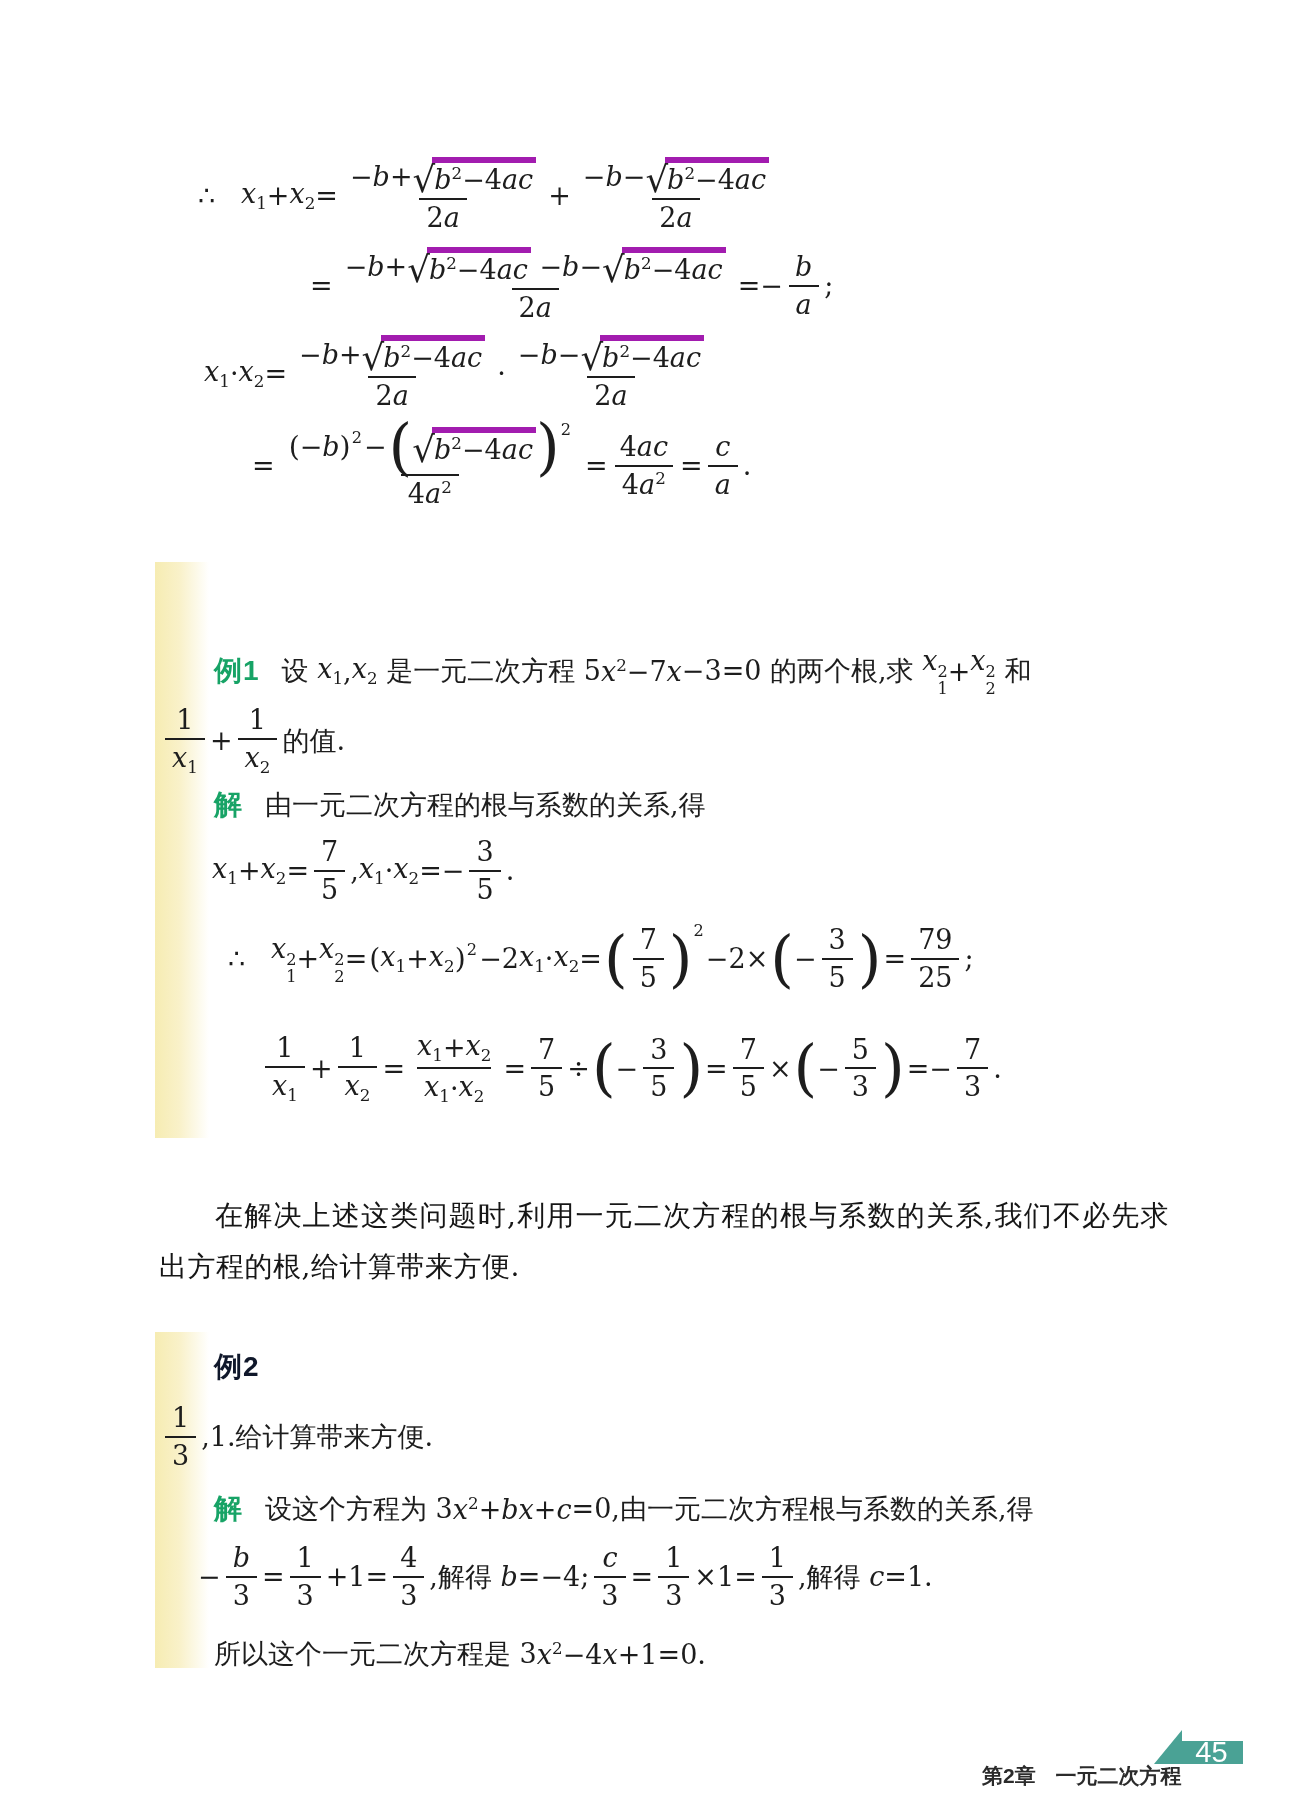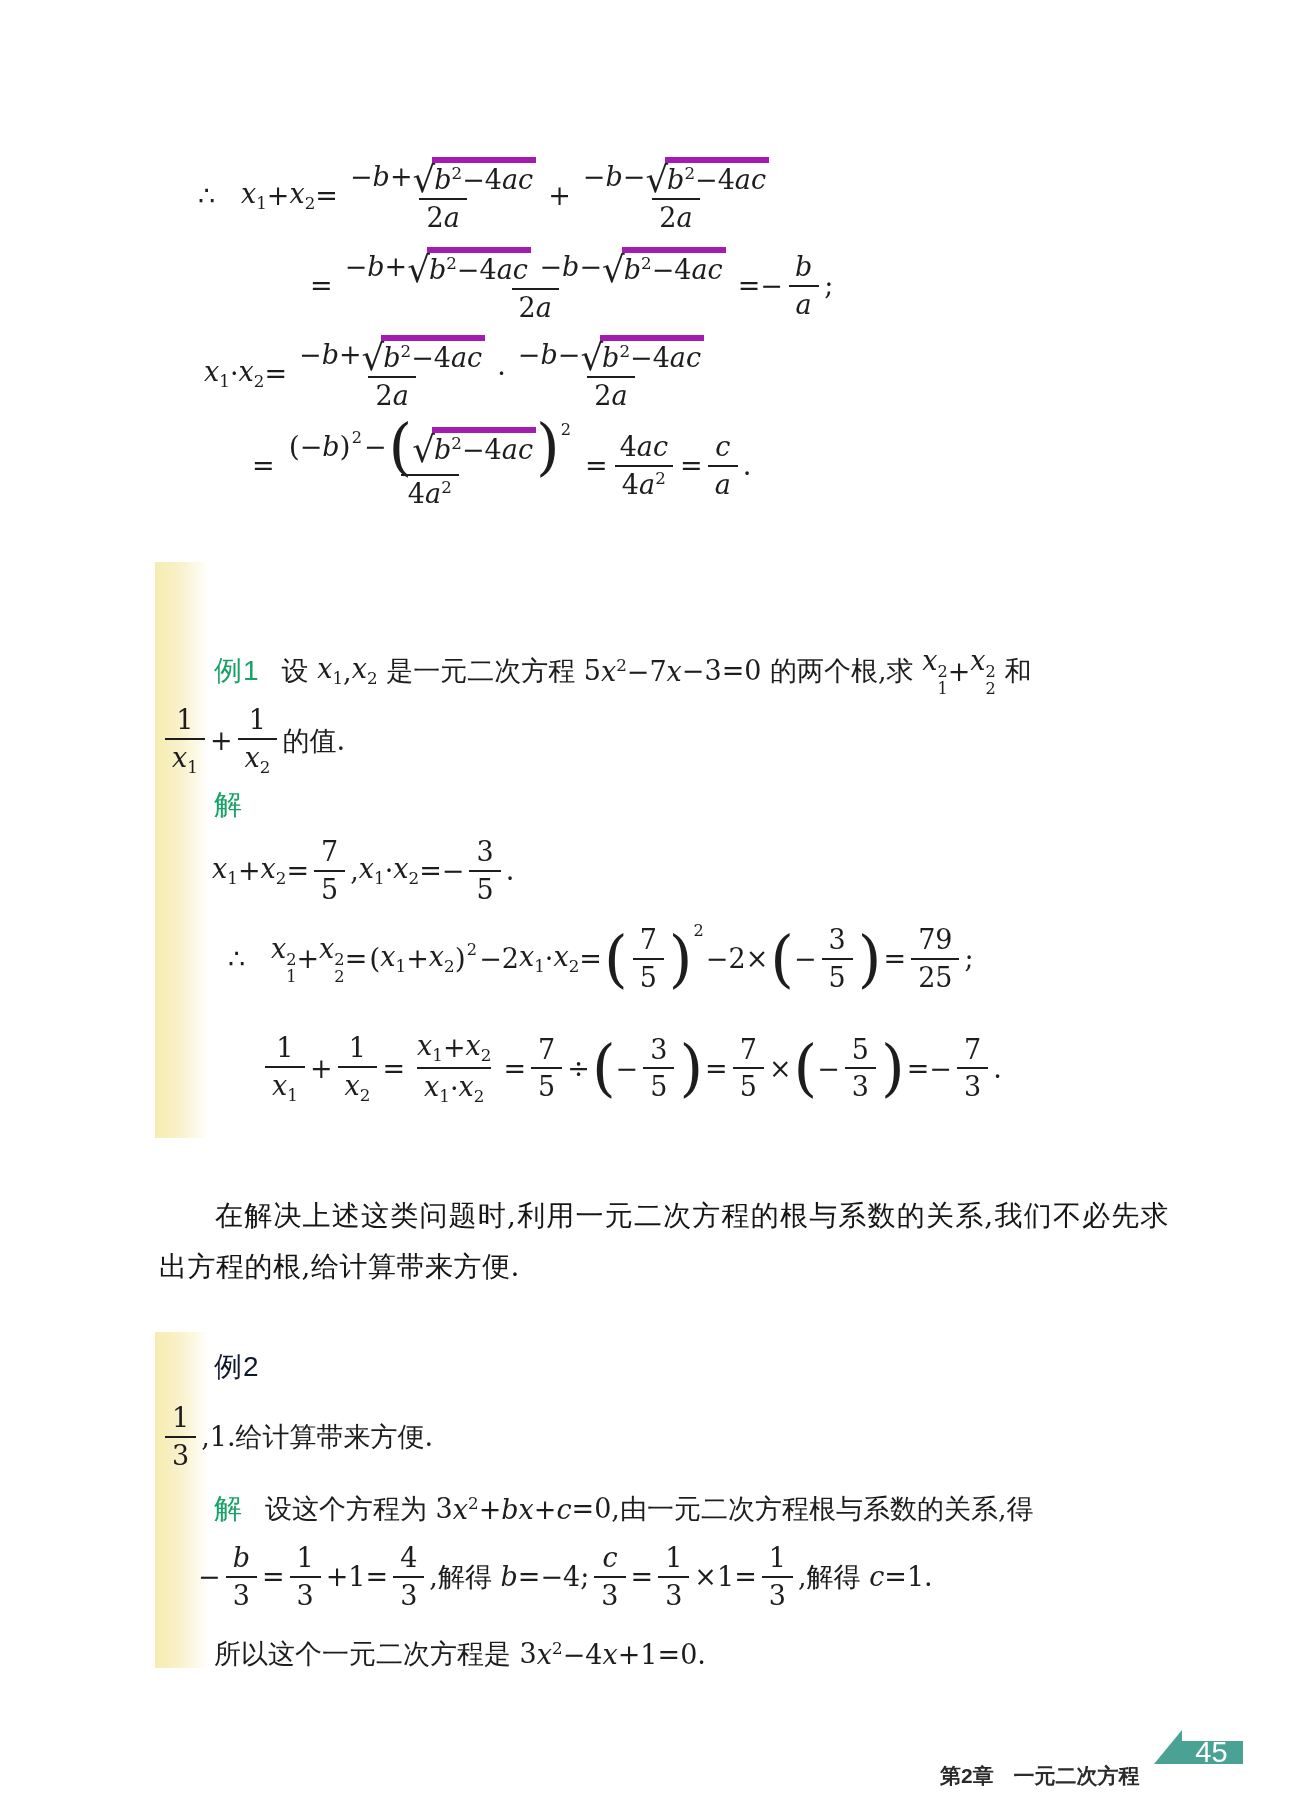--- a/index.html
+++ b/index.html
@@ -23,28 +23,28 @@
   .msqrt{display:inline-flex;align-items:flex-end;}
   .mrad{font-size:1.32em;line-height:1;margin-right:-3px;transform:translateY(1px);}
   .mradicand{display:inline-flex;align-items:center;border-top:6px solid #a21caf;
              padding:0 3px 0 2px;white-space:pre;}
   .mpar{display:inline-flex;align-items:center;margin:0 2px;}
   .mparen{font-size:1.05em;}
   .mpar.big .mparen{font-size:2.25em;line-height:0.85;transform:scaleY(1.03);font-weight:200;}
   .mparbody{display:inline-flex;align-items:center;white-space:pre;}
   .mparsup{font-size:0.60em;align-self:flex-start;line-height:1.1;margin-left:1px;}
   
-  .ex-label{font-family:"Liberation Sans","DejaVu Sans",sans-serif;font-weight:normal;
+  .ex-label{font-family:"Liberation Sans","DejaVu Sans",sans-serif;font-weight:bold;
             font-size:28px;margin-right:22px;letter-spacing:1px;}
   .band{position:absolute;left:155px;width:54px;
         background:linear-gradient(to right,#f6ecb2 0%,#f9f1c9 45%,rgba(255,255,255,0) 100%);}
   .body-para{position:absolute;left:148px;width:1010px;margin:11px;font-size:28px;line-height:1.82;
              text-indent:2em;text-align:justify;color:#161616;letter-spacing:0.5px;}
   
-  .footer-chapter{position:absolute;left:940px;top:1762px;font-size:21px;font-weight:bold;
+  .footer-chapter{position:absolute;left:982px;top:1762px;font-size:21px;font-weight:bold;
                   color:#2b2b2b;font-family:"Liberation Sans","DejaVu Sans",sans-serif;}
   .ft-title{margin-left:14px;}
   .page-badge{position:absolute;left:1180px;top:1741px;width:63px;height:23px;
               display:flex;align-items:center;justify-content:center;}
   .badge-num{color:#ffffff;font-size:29px;font-family:"Liberation Sans","DejaVu Sans",sans-serif;
              font-weight:500;}
   .badge-notch{position:absolute;left:-26px;bottom:0;width:0;height:0;
                border-bottom:34px solid transparent;border-left:28px solid transparent;}
 </style>
 </head>
@@ -61,20 +61,21 @@
 
   <section>
     <div class="band" style="top:562px;height:576px"></div>
     <div class="mline" style="top:645px;left:214px">
       <span class="ex-label accent" style="color: rgb(23, 163, 102);">例1</span>
       <span class="mrow"><span class="mtxt">设 </span><span class="mvarw"><span class="mvar">x</span><sub class="msub">1</sub></span><span class="mtxt">,</span><span class="mvarw"><span class="mvar">x</span><sub class="msub">2</sub></span><span class="mtxt"> 是一元二次方程 5</span><span class="mvarw"><span class="mvar">x</span><sup class="msup">2</sup></span><span class="mtxt">−7</span><span class="mvarw"><span class="mvar">x</span></span><span class="mtxt">−3=0 的两个根,求 </span><span class="mvarw"><span class="mvar">x</span><span class="mstack"><span class="mssup">2</span><span class="mssub">1</span></span></span><span class="mtxt">+</span><span class="mvarw"><span class="mvar">x</span><span class="mstack"><span class="mssup">2</span><span class="mssub">2</span></span></span><span class="mtxt"> 和</span></span>
     </div>
     <div class="mline" style="top:702px;left:160px"><span class="mfrac"><span class="mnum"><span class="mtxt">1</span></span><span class="mden"><span class="mvarw"><span class="mvar">x</span><sub class="msub">1</sub></span></span></span><span class="mtxt">+</span><span class="mfrac"><span class="mnum"><span class="mtxt">1</span></span><span class="mden"><span class="mvarw"><span class="mvar">x</span><sub class="msub">2</sub></span></span></span><span class="mtxt">的值.</span></div>
     <div class="mline" style="top:786px;left:214px">
       <span class="ex-label accent" style="color: rgb(23, 163, 102);">解</span>
+      <span class="mrow"><span class="mtxt">由一元二次方程的根与系数的关系,得</span></span>
     </div>
     <div class="mline" style="top:834px;left:212px"><span class="mvarw"><span class="mvar">x</span><sub class="msub">1</sub></span><span class="mtxt">+</span><span class="mvarw"><span class="mvar">x</span><sub class="msub">2</sub></span><span class="mtxt">=</span><span class="mfrac"><span class="mnum"><span class="mtxt">7</span></span><span class="mden"><span class="mtxt">5</span></span></span><span class="mtxt">,</span><span class="mvarw"><span class="mvar">x</span><sub class="msub">1</sub></span><span class="mtxt">·</span><span class="mvarw"><span class="mvar">x</span><sub class="msub">2</sub></span><span class="mtxt">=−</span><span class="mfrac"><span class="mnum"><span class="mtxt">3</span></span><span class="mden"><span class="mtxt">5</span></span></span><span class="mtxt">.</span></div>
     <div class="mline" style="top:922px;left:228px"><span class="mtxt">∴   </span><span class="mvarw"><span class="mvar">x</span><span class="mstack"><span class="mssup">2</span><span class="mssub">1</span></span></span><span class="mtxt">+</span><span class="mvarw"><span class="mvar">x</span><span class="mstack"><span class="mssup">2</span><span class="mssub">2</span></span></span><span class="mtxt">=</span><span class="mpar"><span class="mparen">(</span><span class="mparbody"><span class="mvarw"><span class="mvar">x</span><sub class="msub">1</sub></span><span class="mtxt">+</span><span class="mvarw"><span class="mvar">x</span><sub class="msub">2</sub></span></span><span class="mparen">)</span><span class="mparsup">2</span></span><span class="mtxt">−2</span><span class="mvarw"><span class="mvar">x</span><sub class="msub">1</sub></span><span class="mtxt">·</span><span class="mvarw"><span class="mvar">x</span><sub class="msub">2</sub></span><span class="mtxt">=</span><span class="mpar big"><span class="mparen">(</span><span class="mparbody"><span class="mfrac"><span class="mnum"><span class="mtxt">7</span></span><span class="mden"><span class="mtxt">5</span></span></span></span><span class="mparen">)</span><span class="mparsup">2</span></span><span class="mtxt">−2×</span><span class="mpar big"><span class="mparen">(</span><span class="mparbody"><span class="mtxt">−</span><span class="mfrac"><span class="mnum"><span class="mtxt">3</span></span><span class="mden"><span class="mtxt">5</span></span></span></span><span class="mparen">)</span></span><span class="mtxt">=</span><span class="mfrac"><span class="mnum"><span class="mtxt">79</span></span><span class="mden"><span class="mtxt">25</span></span></span><span class="mtxt">;</span></div>
     <div class="mline" style="top:1028px;left:260px"><span class="mfrac"><span class="mnum"><span class="mtxt">1</span></span><span class="mden"><span class="mvarw"><span class="mvar">x</span><sub class="msub">1</sub></span></span></span><span class="mtxt">+</span><span class="mfrac"><span class="mnum"><span class="mtxt">1</span></span><span class="mden"><span class="mvarw"><span class="mvar">x</span><sub class="msub">2</sub></span></span></span><span class="mtxt">=</span><span class="mfrac"><span class="mnum"><span class="mvarw"><span class="mvar">x</span><sub class="msub">1</sub></span><span class="mtxt">+</span><span class="mvarw"><span class="mvar">x</span><sub class="msub">2</sub></span></span><span class="mden"><span class="mvarw"><span class="mvar">x</span><sub class="msub">1</sub></span><span class="mtxt">·</span><span class="mvarw"><span class="mvar">x</span><sub class="msub">2</sub></span></span></span><span class="mtxt">=</span><span class="mfrac"><span class="mnum"><span class="mtxt">7</span></span><span class="mden"><span class="mtxt">5</span></span></span><span class="mtxt">÷</span><span class="mpar big"><span class="mparen">(</span><span class="mparbody"><span class="mtxt">−</span><span class="mfrac"><span class="mnum"><span class="mtxt">3</span></span><span class="mden"><span class="mtxt">5</span></span></span></span><span class="mparen">)</span></span><span class="mtxt">=</span><span class="mfrac"><span class="mnum"><span class="mtxt">7</span></span><span class="mden"><span class="mtxt">5</span></span></span><span class="mtxt">×</span><span class="mpar big"><span class="mparen">(</span><span class="mparbody"><span class="mtxt">−</span><span class="mfrac"><span class="mnum"><span class="mtxt">5</span></span><span class="mden"><span class="mtxt">3</span></span></span></span><span class="mparen">)</span></span><span class="mtxt">=−</span><span class="mfrac"><span class="mnum"><span class="mtxt">7</span></span><span class="mden"><span class="mtxt">3</span></span></span><span class="mtxt">.</span></div>
   </section>
 
   <p class="body-para" style="top:1180px">在解决上述这类问题时,利用一元二次方程的根与系数的关系,我们不必先求出方程的根,给计算带来方便.</p>
 
   <section>
     <div class="band" style="top:1332px;height:336px"></div>

